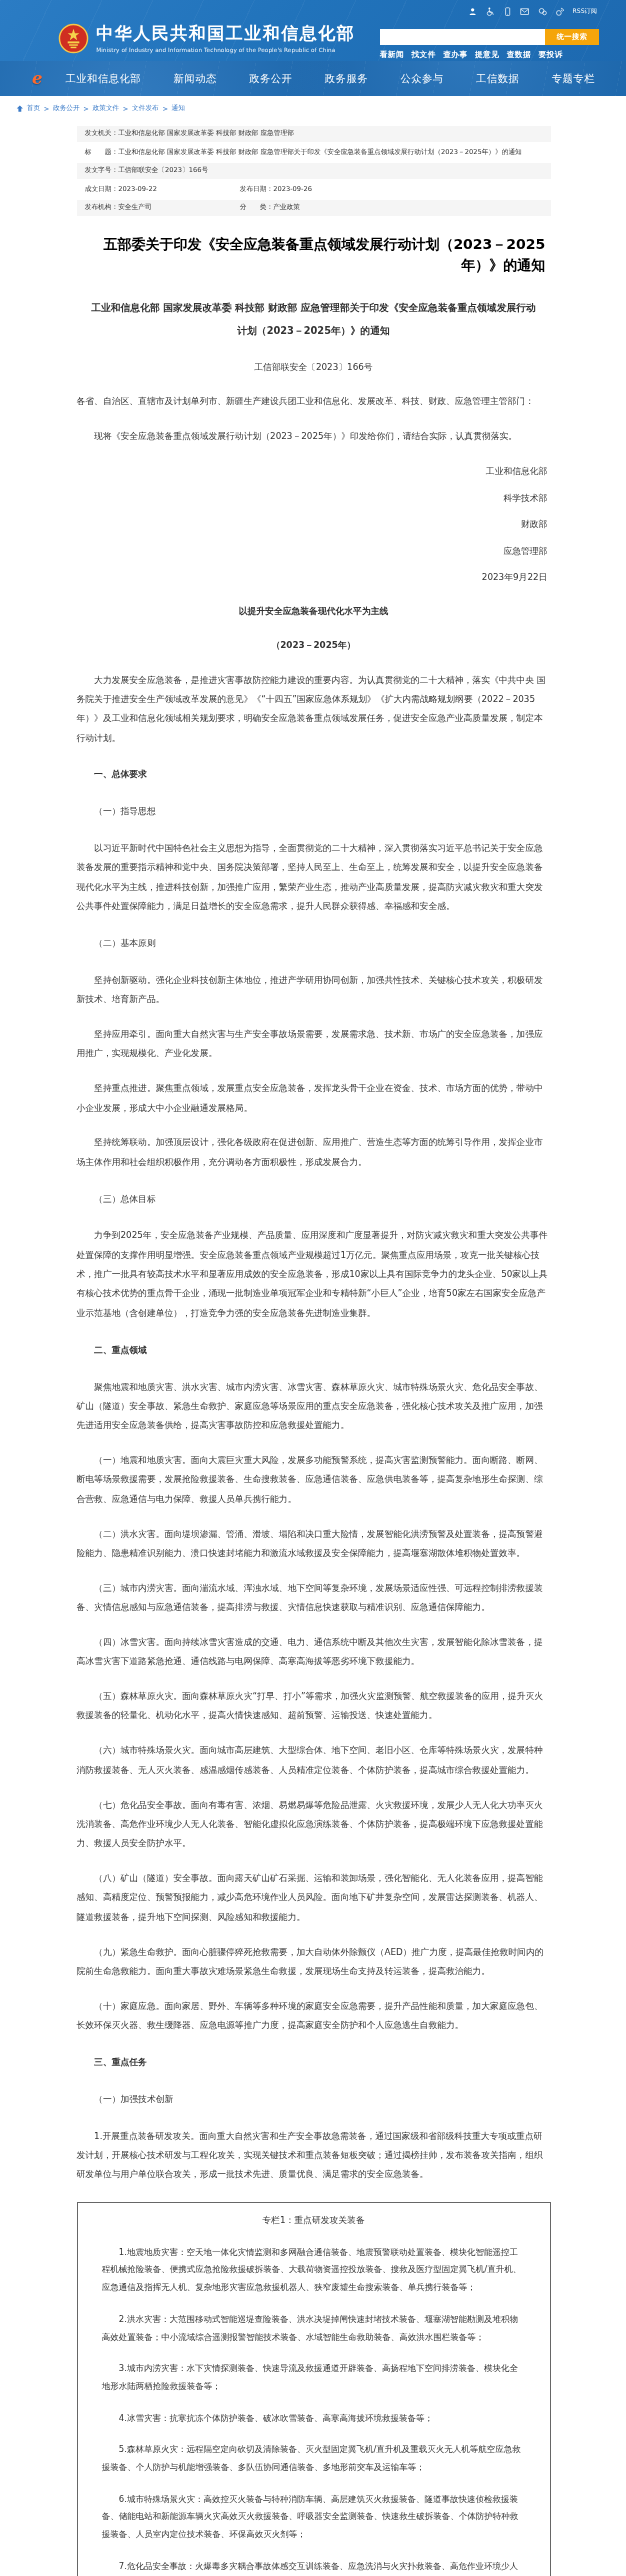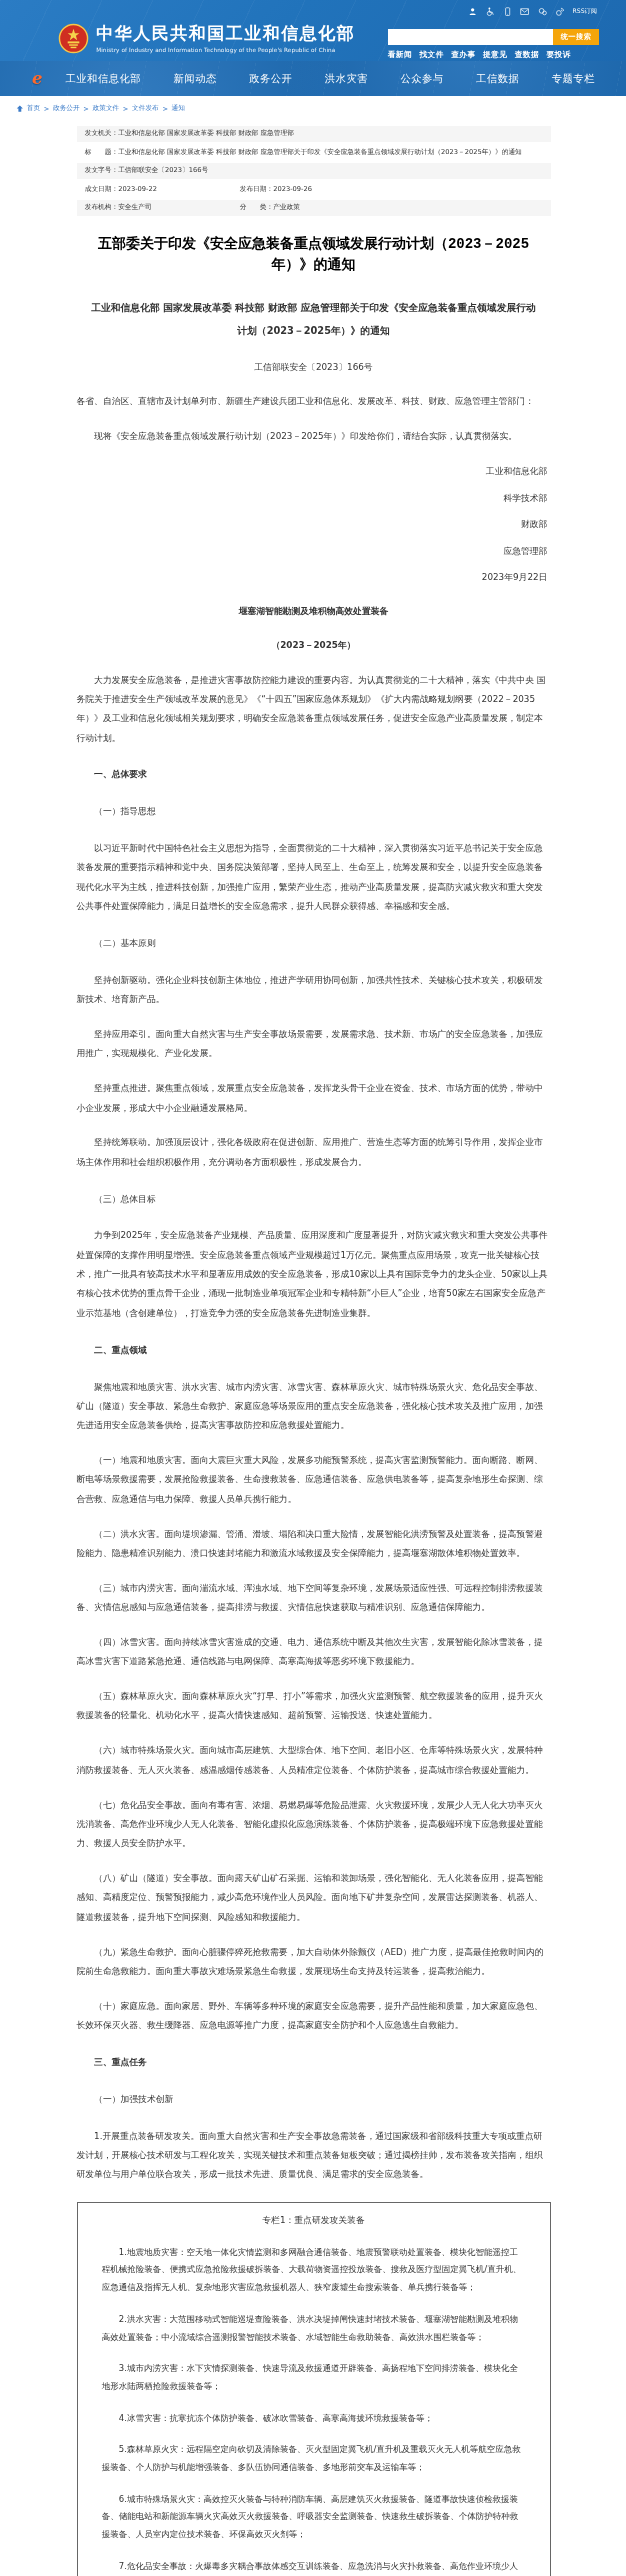--- a/index.html
+++ b/index.html
@@ -13,21 +13,21 @@
   .utility-bar svg{display:block;}
   .utility-icon{cursor:pointer;}
   .brand{position:absolute;left:58px;top:23px;display:flex;align-items:flex-start;z-index:2;cursor:pointer;}
   .emblem{width:31px;height:31px;flex:0 0 auto;}
   .brand-text{margin-left:7.2px;color:#fff;}
   .brand-title{font-size:17px;font-weight:bold;letter-spacing:1.5px;line-height:1.2;}
   .brand-sub{font-size:5.7px;margin-top:3.6px;letter-spacing:0.1px;opacity:.95;}
   .search-area{position:absolute;right:28px;top:29px;z-index:2;}
   .search-row{display:flex;}
   .search-input{width:155px;height:15.5px;border:0;background:#fff;padding:0 5.2px;font-size:7.2px;outline:none;}
-  .search-btn{width:46px;height:15.5px;border:0;background:#f5a50a;color:#fff;font-size:7.2px;font-weight:bold;cursor:pointer;letter-spacing:0.5px;}
+  .search-btn{width:54px;height:15.5px;border:0;background:#f5a50a;color:#fff;font-size:7.2px;font-weight:bold;cursor:pointer;letter-spacing:0.5px;}
   .quick-links{display:flex;gap:7.2px;margin-top:5.7px;}
   .quick-link{color:#fff;font-size:7.7px;font-weight:bold;text-decoration:none;cursor:pointer;letter-spacing:0.5px;}
 
   
   .main-nav{height:35px;background:#1b65aa;background-image:
       radial-gradient(circle at 20% 120%,rgba(120,190,255,.25),transparent 45%),
       radial-gradient(circle at 75% -30%,rgba(120,190,255,.2),transparent 40%),
       repeating-linear-gradient(100deg,rgba(255,255,255,.05) 0 0.5px,transparent 0.5px 36px);
       display:flex;align-items:center;padding:0 32px;box-sizing:border-box;}
   .nav-logo-mark{font-family:"DejaVu Serif","Liberation Serif",serif;font-style:italic;font-weight:bold;font-size:16.5px;color:#ff6a2b;margin-right:23px;text-shadow:0 0.5px 1px rgba(0,0,0,.25);}
@@ -43,21 +43,21 @@
   
   .content{width:474px;margin:0 auto;padding-bottom:25px;}
   .doc-meta{margin-top:7.2px;}
   .meta-row{display:flex;align-items:center;min-height:16px;padding:0 8.2px;font-size:6.7px;color:#333;margin-bottom:2.6px;box-sizing:border-box;}
   .meta-row.odd{background:#f5f5f5;}
   .meta-cell{display:flex;}
   .meta-cell.first{flex:0 0 155px;}
   .meta-label{white-space:pre;}
   .meta-value{white-space:pre-wrap;}
 
-  .page-title{font-size:14px;font-weight:bold;color:#000;text-align:center;margin:18.5px 5.2px 4.1px;line-height:1.5;font-family:Liberation Mono, monospace;}
+  .page-title{font-size:14px;font-weight:bold;color:#000;text-align:right;margin:18.5px 5.2px 4.1px;line-height:1.5;}
 
   
   .article{font-size:8.8px;line-height:2.2;color:#333;margin-top:5.2px;}
   .a-doc-title{text-align:center;font-weight:bold;font-size:9.8px;line-height:2.3;margin:20.6px 10.3px 3.1px;}
   .a-doc-number{text-align:center;margin:15.5px 0;}
   .a-salutation{margin:15.5px 0;}
   .a-para{text-indent:2em;margin:15.5px 0;}
   .a-right{text-align:right;margin:7.2px 0;padding-right:3.1px;}
   .a-center-bold{text-align:center;font-weight:bold;margin:14.4px 0;}
   .a-h1{font-weight:bold;text-indent:2em;margin:17.5px 0;font-size:8.8px;}
@@ -142,21 +142,21 @@
       </div>
   </div>
 </header>
 
 <nav class="main-nav">
   <span class="nav-logo-mark">e</span>
   <div class="nav-items" id="nav-items">
       <span class="nav-item">工业和信息化部</span>
       <span class="nav-item">新闻动态</span>
       <span class="nav-item">政务公开</span>
-      <span class="nav-item">洪水灾害</span>
+      <span class="nav-item">政务服务</span>
       <span class="nav-item">公众参与</span>
       <span class="nav-item">工信数据</span>
       <span class="nav-item">专题专栏</span>
     </div>
 </nav>
 
 <div class="breadcrumb">
   <svg width="7.7" height="7.7" viewBox="0 0 16 16">
       <path d="M8 1l6.5 6.5H11V14H5V7.5H1.5z" fill="#3b7bc8"></path>
     </svg>
@@ -218,21 +218,21 @@
   <div class="article" id="article">
       <div class="a-doc-title">工业和信息化部 国家发展改革委 科技部 财政部 应急管理部关于印发《安全应急装备重点领域发展行动计划（2023－2025年）》的通知</div>
       <div class="a-doc-number">工信部联安全〔2023〕166号</div>
       <p class="a-salutation">各省、自治区、直辖市及计划单列市、新疆生产建设兵团工业和信息化、发展改革、科技、财政、应急管理主管部门：</p>
       <p class="a-para">现将《安全应急装备重点领域发展行动计划（2023－2025年）》印发给你们，请结合实际，认真贯彻落实。</p>
       <p class="a-right">工业和信息化部</p>
       <p class="a-right">科学技术部</p>
       <p class="a-right">财政部</p>
       <p class="a-right">应急管理部</p>
       <p class="a-right">2023年9月22日</p>
-      <div class="a-center-bold">堰塞湖智能勘测及堆积物高效处置装备</div>
+      <div class="a-center-bold">以提升安全应急装备现代化水平为主线</div>
       <div class="a-center-bold">（2023－2025年）</div>
       <p class="a-para">大力发展安全应急装备，是推进灾害事故防控能力建设的重要内容。为认真贯彻党的二十大精神，落实《中共中央 国务院关于推进安全生产领域改革发展的意见》《“十四五”国家应急体系规划》《扩大内需战略规划纲要（2022－2035年）》及工业和信息化领域相关规划要求，明确安全应急装备重点领域发展任务，促进安全应急产业高质量发展，制定本行动计划。</p>
       <h2 class="a-h1">一、总体要求</h2>
       <h3 class="a-h2">（一）指导思想</h3>
       <p class="a-para">以习近平新时代中国特色社会主义思想为指导，全面贯彻党的二十大精神，深入贯彻落实习近平总书记关于安全应急装备发展的重要指示精神和党中央、国务院决策部署，坚持人民至上、生命至上，统筹发展和安全，以提升安全应急装备现代化水平为主线，推进科技创新，加强推广应用，繁荣产业生态，推动产业高质量发展，提高防灾减灾救灾和重大突发公共事件处置保障能力，满足日益增长的安全应急需求，提升人民群众获得感、幸福感和安全感。</p>
       <h3 class="a-h2">（二）基本原则</h3>
       <p class="a-para">坚持创新驱动。强化企业科技创新主体地位，推进产学研用协同创新，加强共性技术、关键核心技术攻关，积极研发新技术、培育新产品。</p>
       <p class="a-para">坚持应用牵引。面向重大自然灾害与生产安全事故场景需要，发展需求急、技术新、市场广的安全应急装备，加强应用推广，实现规模化、产业化发展。</p>
       <p class="a-para">坚持重点推进。聚焦重点领域，发展重点安全应急装备，发挥龙头骨干企业在资金、技术、市场方面的优势，带动中小企业发展，形成大中小企业融通发展格局。</p>
       <p class="a-para">坚持统筹联动。加强顶层设计，强化各级政府在促进创新、应用推广、营造生态等方面的统筹引导作用，发挥企业市场主体作用和社会组织积极作用，充分调动各方面积极性，形成发展合力。</p>

